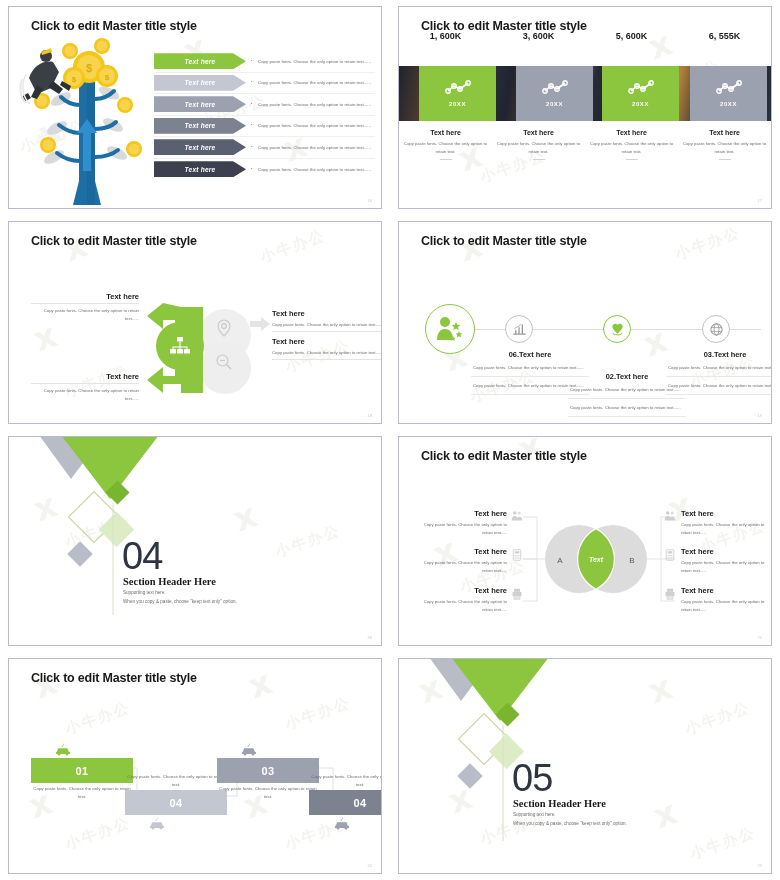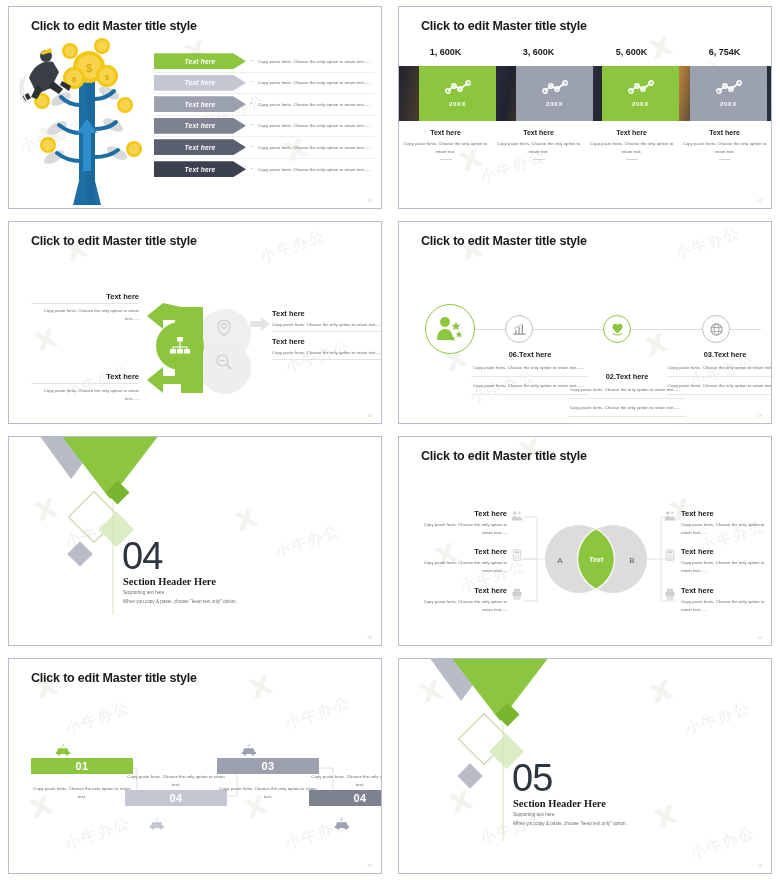--- a/index.html
+++ b/index.html
@@ -50,21 +50,21 @@
   .arrowbar{
     width:92px; height:16px; display:flex; align-items:center; justify-content:center;
     clip-path: polygon(0 0, 86% 0, 100% 50%, 86% 100%, 0 100%);
     font-size:6.6px; font-style:italic; font-weight:bold; color:#fff;
     letter-spacing:.2px;
   }
   .rowtext{ font-size:4.4px; color:#6d6e71; margin-left:12px; position:relative; }
   .rowtext:before{ content:"▪"; position:absolute; left:-7px; top:-1px; color:#9a9a9a; font-size:4px;}
 
   
-  .s2 .nums{ position:absolute; top:40px; left:0; right:0; display:flex; }
+  .s2 .nums{ position:absolute; top:24px; left:0; right:0; display:flex; }
   .s2 .nums div{ flex:1; text-align:center; font-size:9px; font-weight:bold; color:#1a1a1a; }
   .band{
     position:absolute; left:0; right:0; top:59px; height:55px;
     background:linear-gradient(100deg,#1d2330 0%,#55402c 9%,#b5793a 16%,#2a2f3d 24%,#20242f 30%,
       #5b4327 38%,#c98a40 45%,#262b38 52%,#1c2029 60%,#6a4d2c 68%,#b8813c 74%,#252a36 82%,#1a1f2a 92%,#2b3240 100%);
     overflow:hidden;
   }
   .band .panel{
     position:absolute; top:0; bottom:0; width:77px;
     display:flex; flex-direction:column; align-items:center; justify-content:center; gap:6px;
@@ -106,21 +106,21 @@
   .sec .sh{ position:absolute; font-size:10.5px; font-weight:bold; color:#1a1a1a;font-family:Liberation Serif, serif; }
   .sec .sub1{ position:absolute; font-size:4.6px; color:#6d6e71; }
   .sec .sub2{ position:absolute; font-size:4.6px; color:#6d6e71; }
 
   
   .s6 .hdr{ font-size:7.5px; font-weight:bold; color:#1a1a1a; }
   .s6 .bdy{ font-size:4.3px; color:#6d6e71; line-height:1.8; margin-top:3px; }
 
   
   .s7 .numbox{
-    position:absolute; height:16px; width:102px;
+    position:absolute; height:25px; width:102px;
     display:flex; align-items:center; justify-content:center;
     color:#fff; font-size:11px; font-weight:bold; letter-spacing:.5px;
   }
   .s7 .cap{ position:absolute; width:102px; font-size:4.4px; color:#6d6e71;
             line-height:1.85; text-align:center; }
 </style>
 </head>
 <body>
 
 <div class="grid">
@@ -236,21 +236,21 @@
       <span class="t2" style="left:255px;top:60px;">小牛办公</span>
       <span style="left:60px;top:130px;">x</span>
       <span class="t2" style="left:80px;top:150px;">小牛办公</span>
     </div>
     <div class="title">Click to edit Master title style</div>
 
     <div class="nums">
       <div>1, 600K</div>
       <div>3, 600K</div>
       <div>5, 600K</div>
-      <div>6, 754K</div>
+      <div>6, 555K</div>
     </div>
 
     <div class="band">
       <div class="panel" style="left:20px;background:#8CC63F;">
         <svg width="26" height="15" viewBox="0 0 26 15">
           <polyline points="3,11 9,6 15,9 23,3" stroke="#fff" stroke-width="1.6" fill="none"></polyline>
           <circle cx="3" cy="11" r="2.2" stroke="#fff" stroke-width="1.4" fill="none"></circle>
           <circle cx="9" cy="6" r="2.2" stroke="#fff" stroke-width="1.4" fill="none"></circle>
           <circle cx="15" cy="9" r="2.2" stroke="#fff" stroke-width="1.4" fill="none"></circle>
           <circle cx="23" cy="3" r="2.2" stroke="#fff" stroke-width="1.4" fill="none"></circle>

